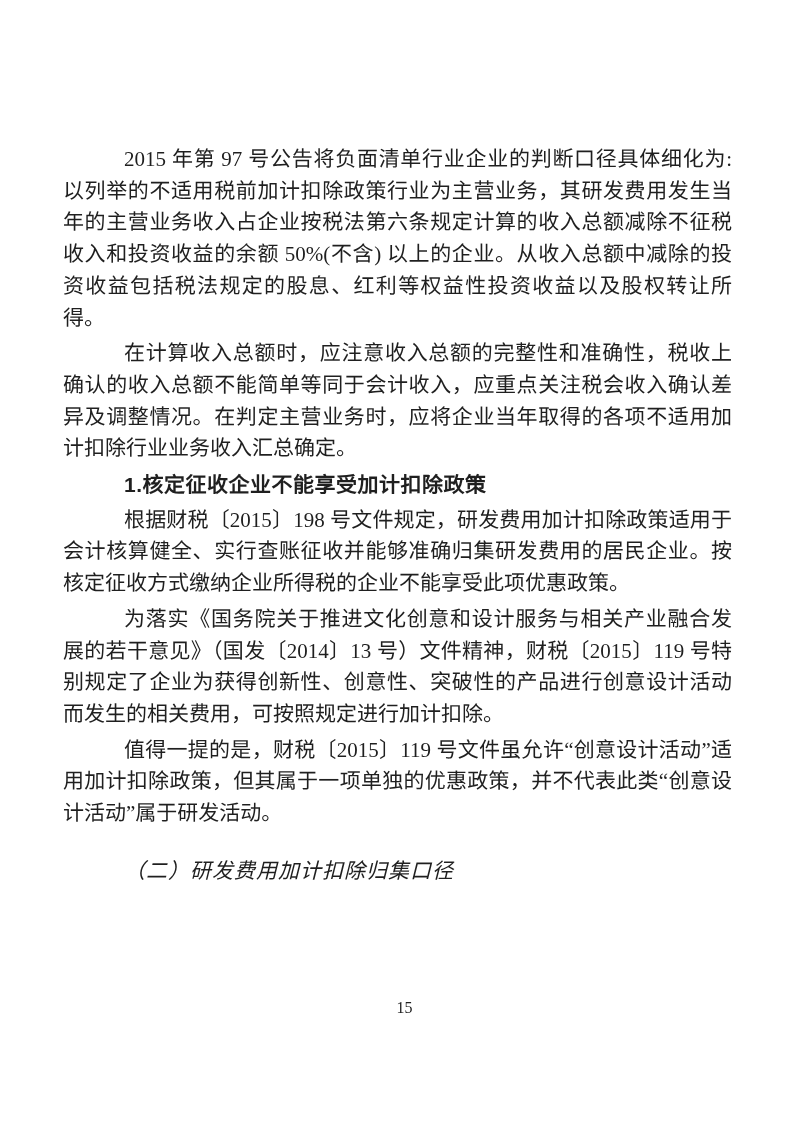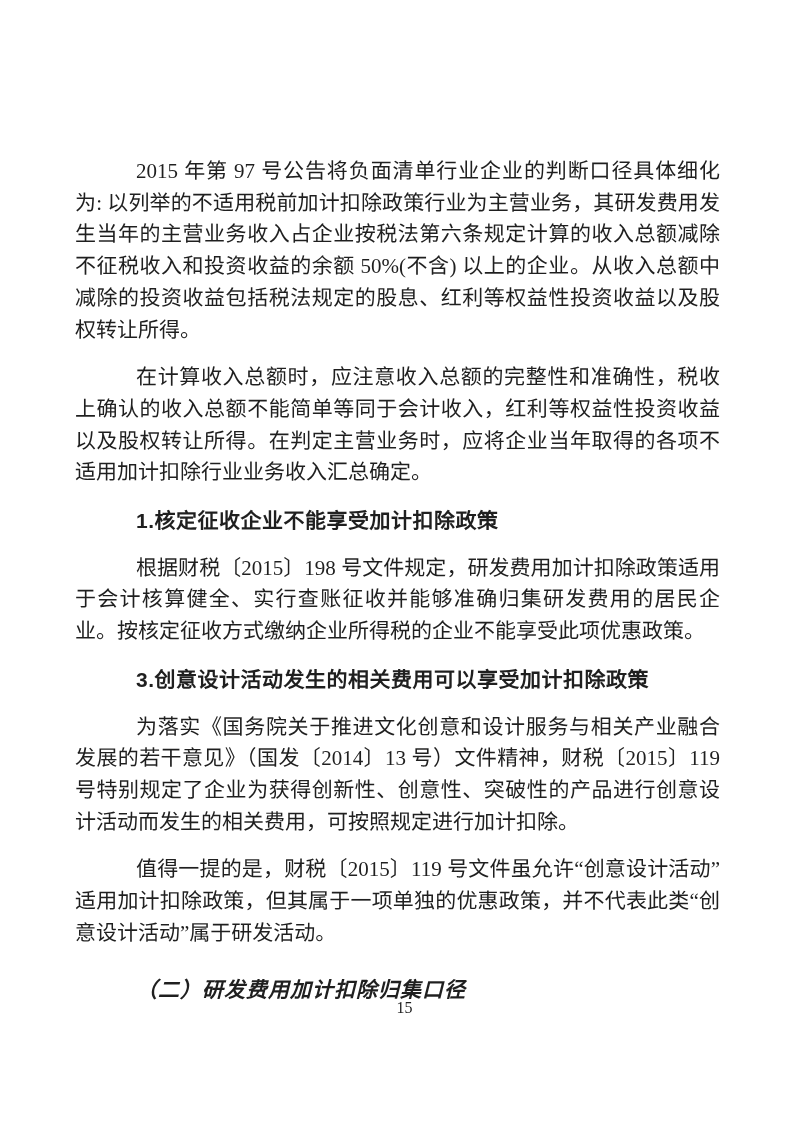--- a/index.html
+++ b/index.html
@@ -15,39 +15,39 @@
     background: #ffffff;
     overflow: hidden;
   }
   .content {
     position: absolute;
     left: 59px;
     top: 140px;
     width: 677px;
   }
   .block {
-    margin: 16px;
+    margin: 4px;
     font-family: "Liberation Serif", "DejaVu Serif", serif;
     font-size: 21px;
     line-height: 31.7px;
     color: #1f1f1f;
     text-align: justify;
     text-justify: inter-character;
     text-indent: 61px;
     word-break: break-all;
   }
   .block.numbered_heading {
     font-family: "Liberation Sans", "DejaVu Sans", sans-serif;
     font-weight: 700;
     text-align: left;
     letter-spacing: 0.5px;
   }
   .block.section_heading {
     font-family: "Liberation Serif", "DejaVu Serif", serif;
-    font-weight: 700;
+    font-weight: 400;
     font-style: italic;
     text-align: left;
     margin-top: 26px;
     letter-spacing: 1px;
   }
   .page-number {
     position: absolute;
     left: 0;
     top: 999px;
     width: 100%;
@@ -57,22 +57,21 @@
     color: #1f1f1f;
     transform: translateX(8px);
   }
 </style>
 </head>
 <body>
 
 <div class="page">
   <main class="content" id="content">
       <p class="block paragraph">2015 年第 97 号公告将负面清单行业企业的判断口径具体细化为: 以列举的不适用税前加计扣除政策行业为主营业务，其研发费用发生当年的主营业务收入占企业按税法第六条规定计算的收入总额减除不征税收入和投资收益的余额 50%(不含) 以上的企业。从收入总额中减除的投资收益包括税法规定的股息、红利等权益性投资收益以及股权转让所得。</p>
-      <p class="block paragraph">在计算收入总额时，应注意收入总额的完整性和准确性，税收上确认的收入总额不能简单等同于会计收入，红利等权益性投资收益以及股权转让所得。在判定主营业务时，应将企业当年取得的各项不适用加计扣除行业业务收入汇总确定。</p>
+      <p class="block paragraph">在计算收入总额时，应注意收入总额的完整性和准确性，税收上确认的收入总额不能简单等同于会计收入，应重点关注税会收入确认差异及调整情况。在判定主营业务时，应将企业当年取得的各项不适用加计扣除行业业务收入汇总确定。</p>
       <p class="block numbered_heading">1.核定征收企业不能享受加计扣除政策</p>
       <p class="block paragraph">根据财税〔2015〕198 号文件规定，研发费用加计扣除政策适用于会计核算健全、实行查账征收并能够准确归集研发费用的居民企业。按核定征收方式缴纳企业所得税的企业不能享受此项优惠政策。</p>
-      <p class="block numbered_heading">3.创意设计活动发生的相关费用可以享受加计扣除政策</p>
       <p class="block paragraph">为落实《国务院关于推进文化创意和设计服务与相关产业融合发展的若干意见》（国发〔2014〕13 号）文件精神，财税〔2015〕119 号特别规定了企业为获得创新性、创意性、突破性的产品进行创意设计活动而发生的相关费用，可按照规定进行加计扣除。</p>
       <p class="block paragraph">值得一提的是，财税〔2015〕119 号文件虽允许“创意设计活动”适用加计扣除政策，但其属于一项单独的优惠政策，并不代表此类“创意设计活动”属于研发活动。</p>
       <p class="block section_heading">（二）研发费用加计扣除归集口径</p>
     </main>
   <div class="page-number">15</div>
 </div>
 
 </body></html>

